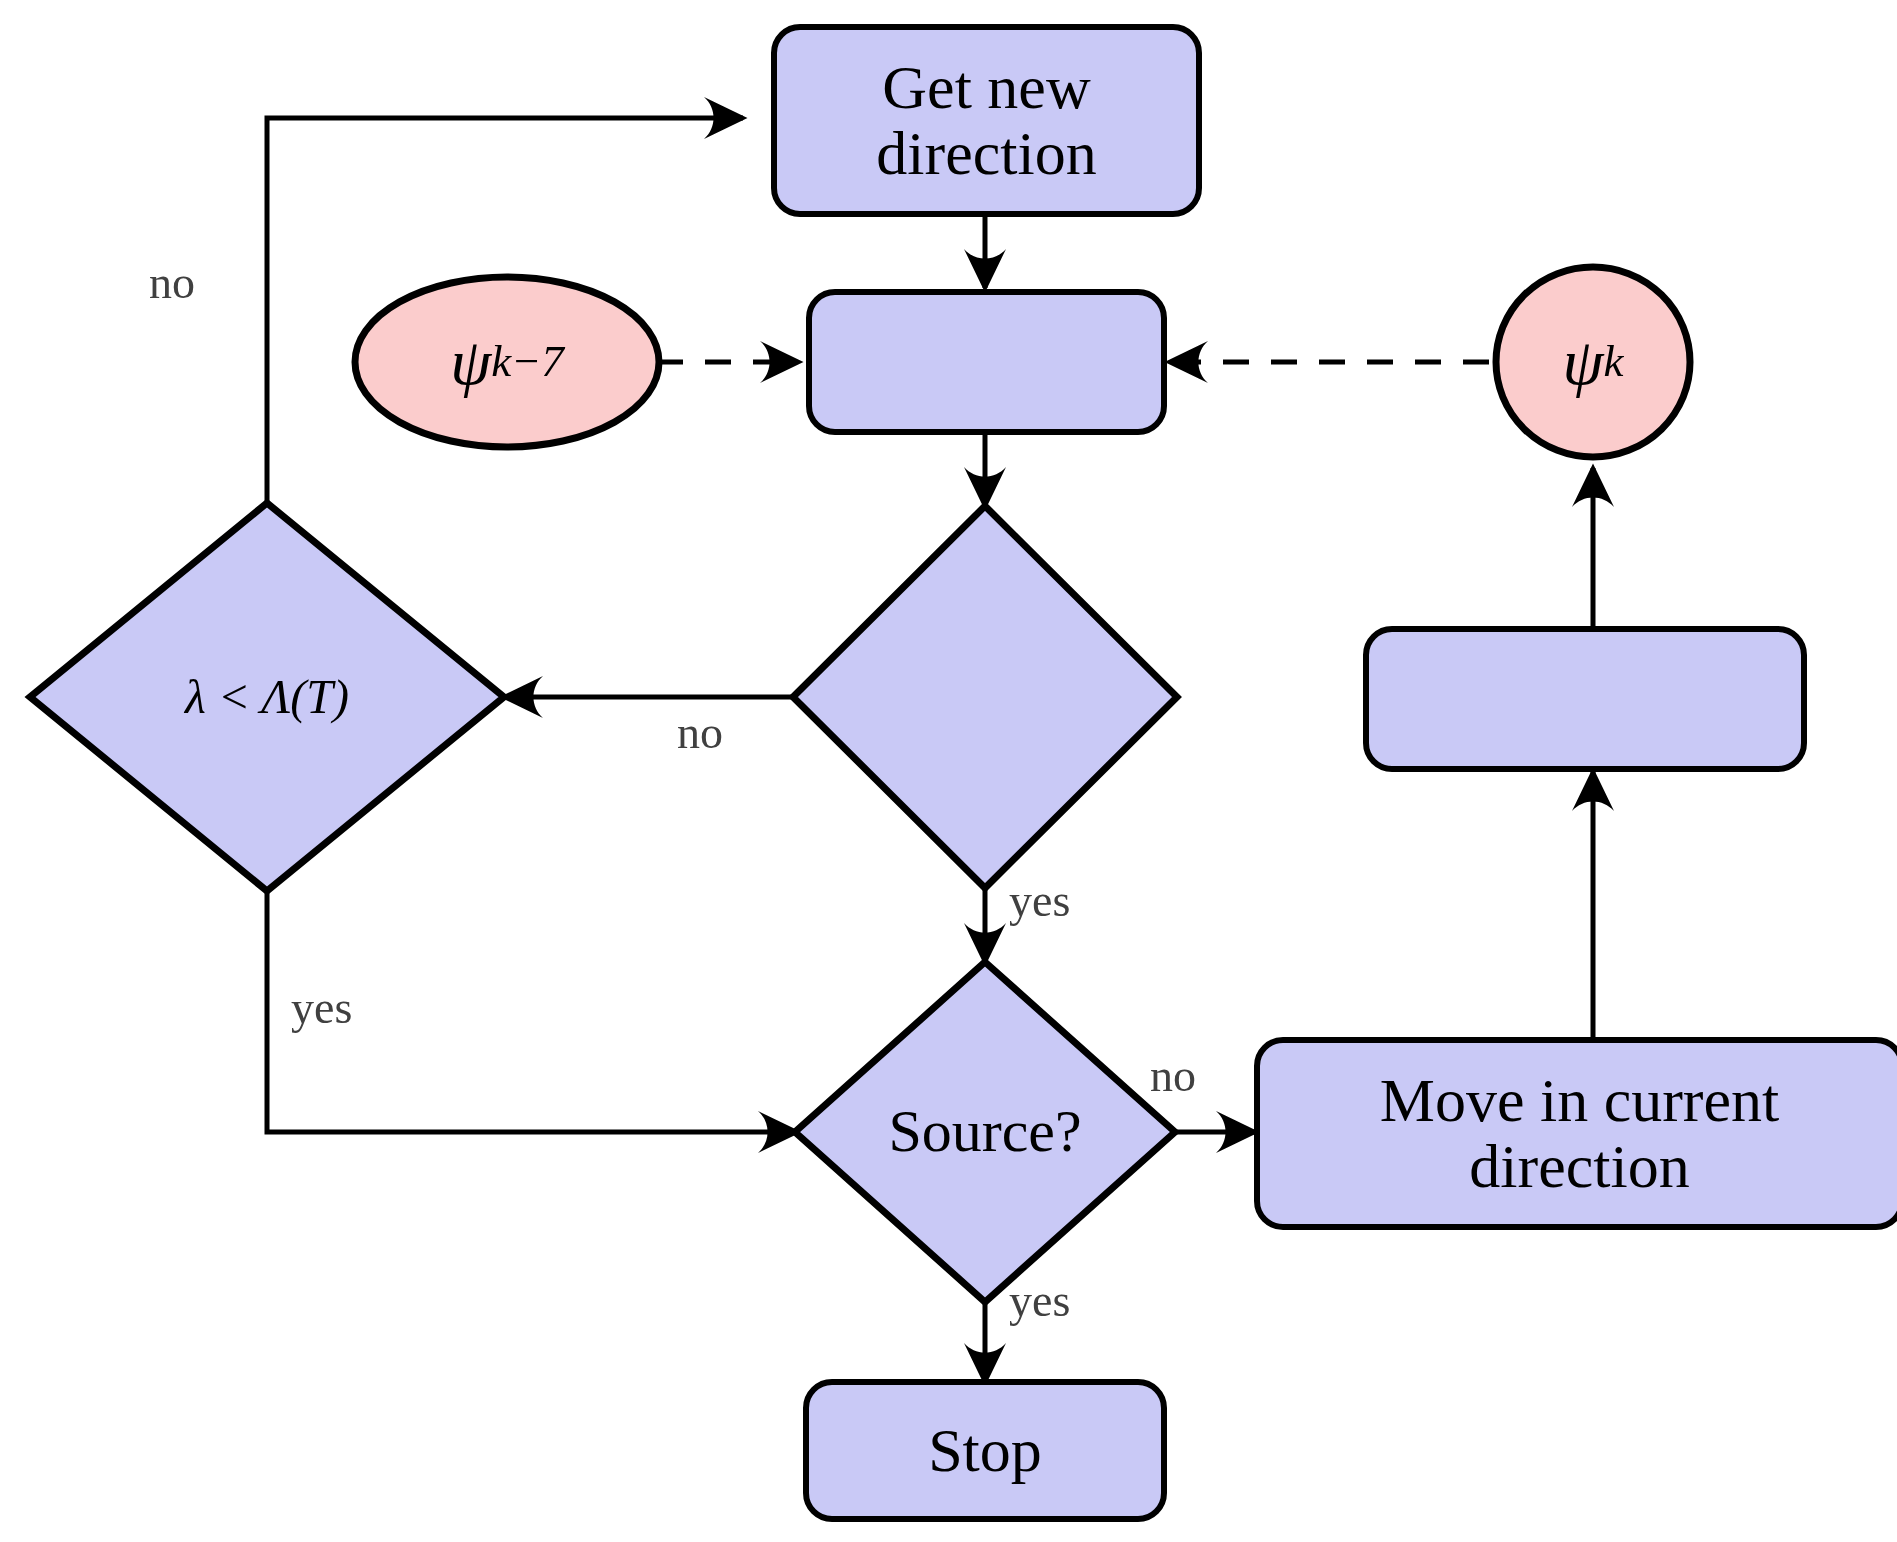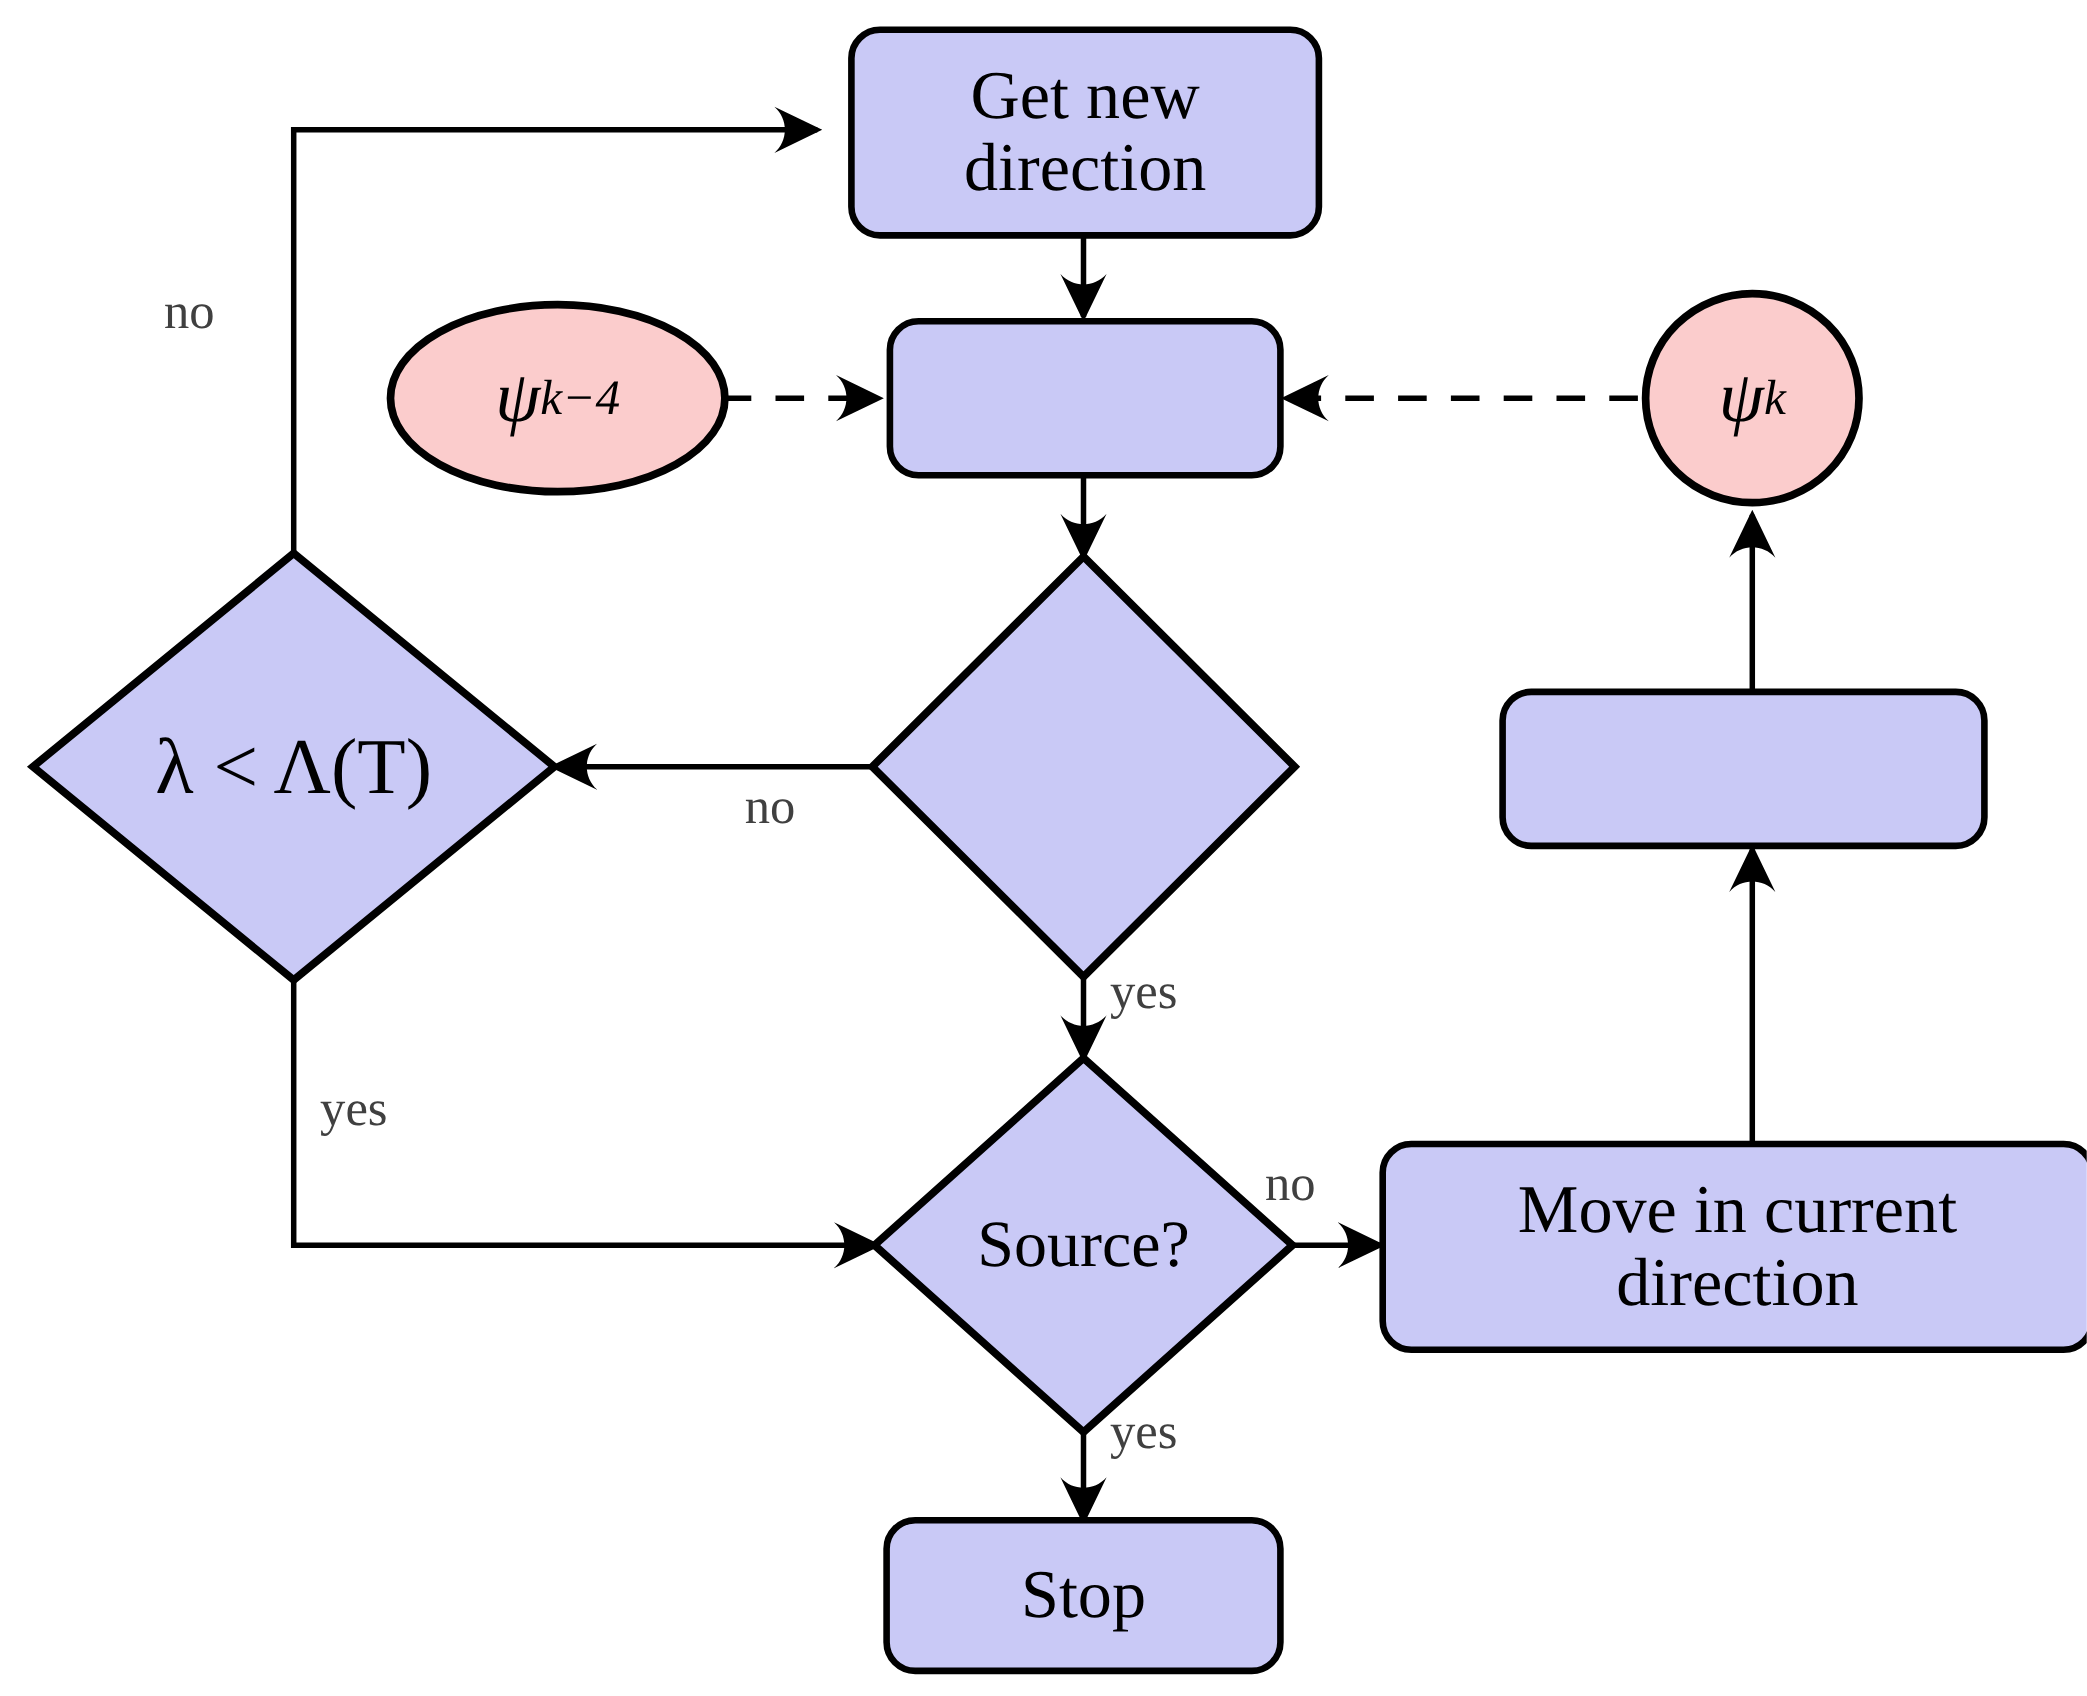--- a/index.html
+++ b/index.html
@@ -123,28 +123,28 @@
     <rect x="1240" y="1040" width="645" height="187" rx="26" ry="26" fill="#c9c9f6" stroke="#000" stroke-width="6"></rect>
 
     <rect x="789" y="1382" width="358" height="137" rx="26" ry="26" fill="#c9c9f6" stroke="#000" stroke-width="6"></rect>
   </svg>
 
   <div class="node-label" style="left:757px; top:27px; width:425px; height:187px; font-size:62px;">Get new
 direction</div>
 
 
   <div class="node-label" style="left:338px; top:277px; width:304px; height:170px; font-size:66px;">
-    <span class="mathit">ψ</span><span class="sub">k−4</span>
+    <span class="mathit">ψ</span><span class="sub">k−7</span>
   </div>
 
   <div class="node-label" style="left:1479px; top:277px; width:194px; height:170px; font-size:66px;">
     <span class="mathit">ψ</span><span class="sub">k</span>
   </div>
 
-  <div class="node-label" style="left:45px; top:640px; width:410px; height:114px; font-size:72px; ">λ &lt; Λ(T)</div>
+  <div class="node-label" style="left:45px; top:640px; width:410px; height:114px; font-size:48px; font-style:italic;">λ &lt; Λ(T)</div>
 
 
   <div class="node-label" style="left:806px; top:1075px; width:324px; height:114px; font-size:60px;">Source?</div>
 
 
   <div class="node-label" style="left:1240px; top:1040px; width:645px; height:187px; font-size:62px;">Move in current
 direction</div>
 
   <div class="node-label" style="left:789px; top:1382px; width:358px; height:137px; font-size:62px;">Stop</div>
 

